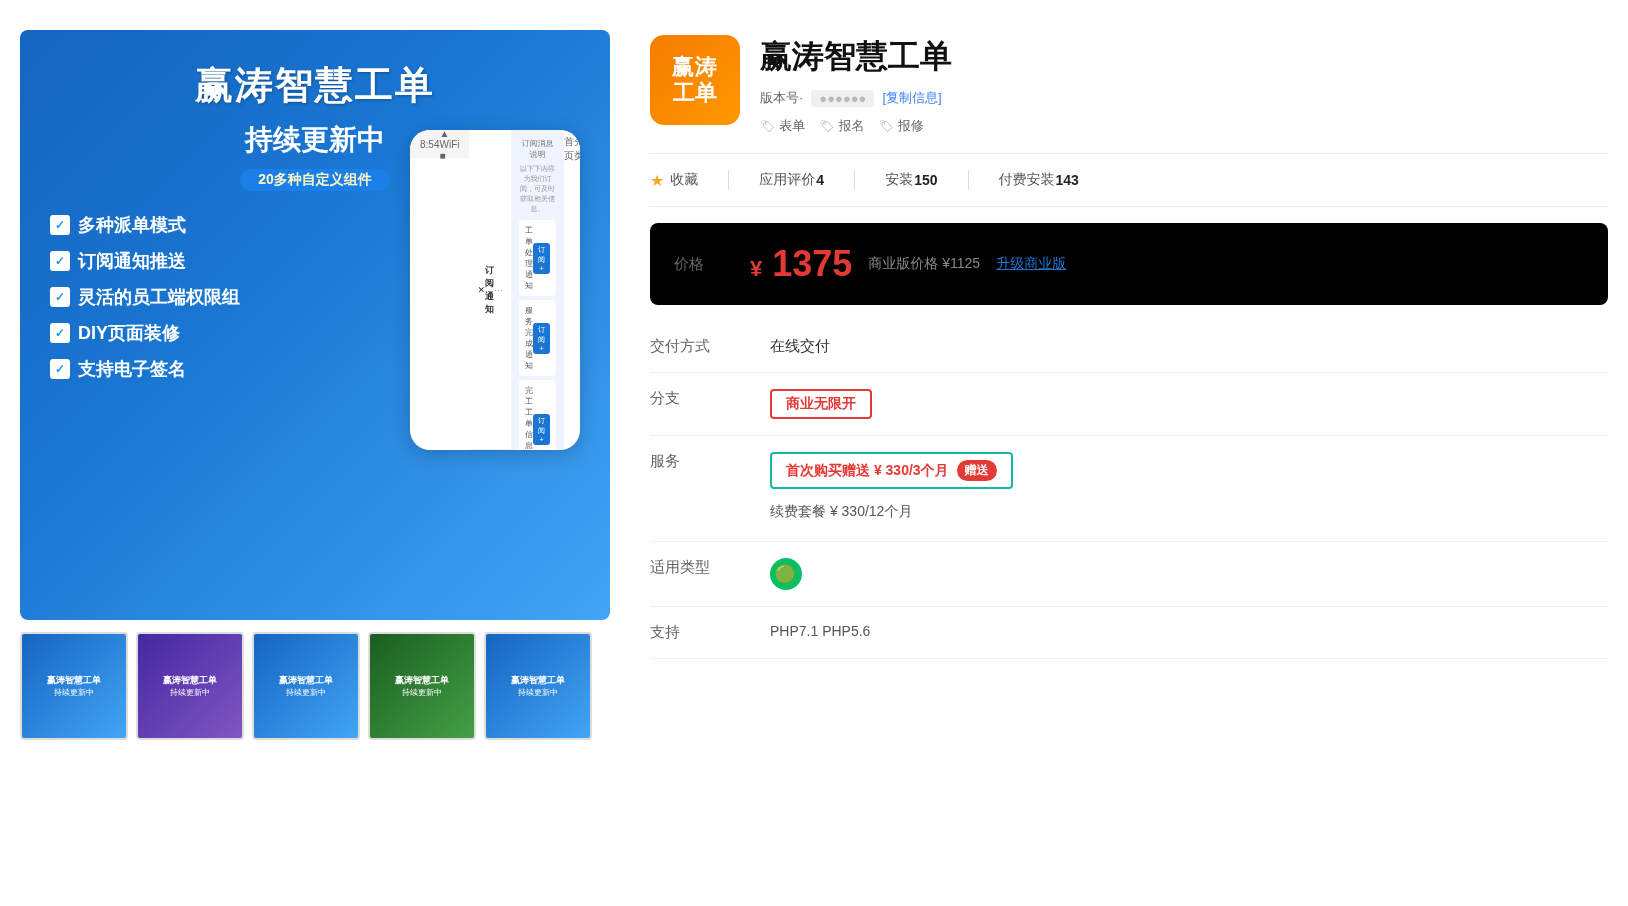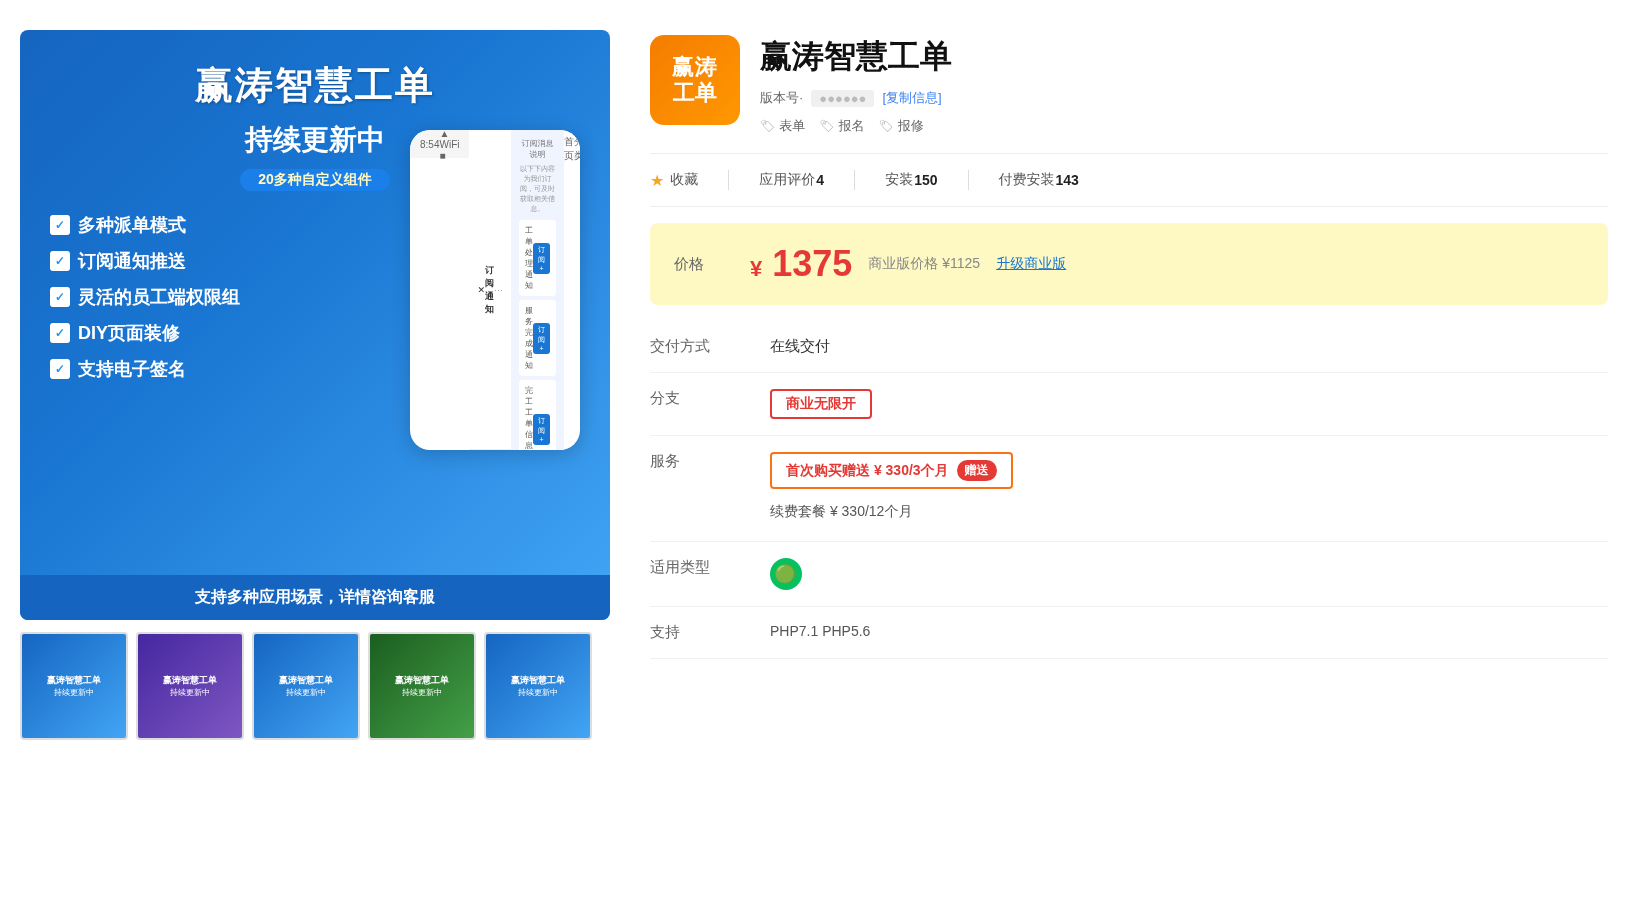--- a/index.html
+++ b/index.html
@@ -280,21 +280,21 @@
     }
     .star-icon { color: #f5a623; font-size: 16px; }
     .stat-divider {
       width: 1px;
       height: 20px;
       background: #ddd;
     }
 
     
     .price-section {
-      background: #fef9c3;
+      background: #000000;
       border-radius: 8px;
       padding: 20px 24px;
       margin: 16px 0;
       display: flex;
       align-items: center;
       gap: 16px;
     }
     .price-label {
       color: #666;
       font-size: 15px;
@@ -349,21 +349,21 @@
     }
     .service-row {
       display: flex;
       flex-direction: column;
       gap: 10px;
     }
     .service-badge {
       display: inline-flex;
       align-items: center;
       gap: 8px;
-      border: 2px solid #f97316;
+      border: 2px solid #14b8a6;
       color: #e53935;
       border-radius: 4px;
       padding: 6px 14px;
       font-size: 14px;
       font-weight: bold;
     }
     .gift-tag {
       background: #e53935;
       color: #fff;
       border-radius: 20px;
@@ -456,21 +456,20 @@
           </div>
         </div>
         <div class="phone-bottom-nav">
           <div class="phone-nav-item">首页</div>
           <div class="phone-nav-item">分类</div>
           <div class="phone-nav-item">工单</div>
           <div class="phone-nav-item">我的</div>
         </div>
       </div>
 
-      <div class="bottom-banner">支持多种应用场景，详情咨询客服</div>
     </div>
 
     <div class="thumbnail-row">
       <div class="thumbnail" style="background:linear-gradient(135deg,#1565c0,#42a5f5);">
         <div style="font-size:8px;color:#fff;text-align:center;">
           <div style="font-weight:bold;font-size:9px;">赢涛智慧工单</div>
           <div>持续更新中</div>
         </div>
       </div>
       <div class="thumbnail" style="background:linear-gradient(135deg,#4527a0,#7e57c2);">

